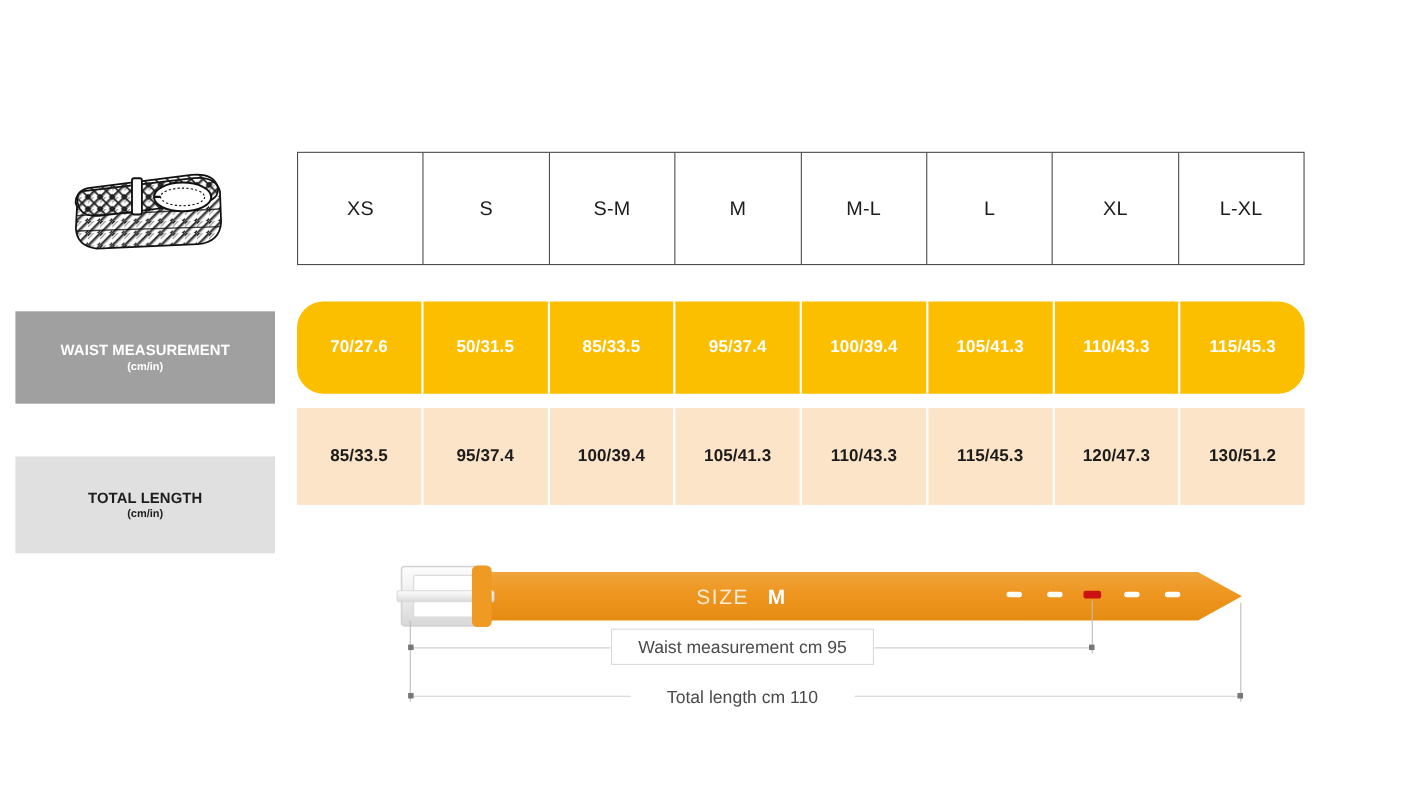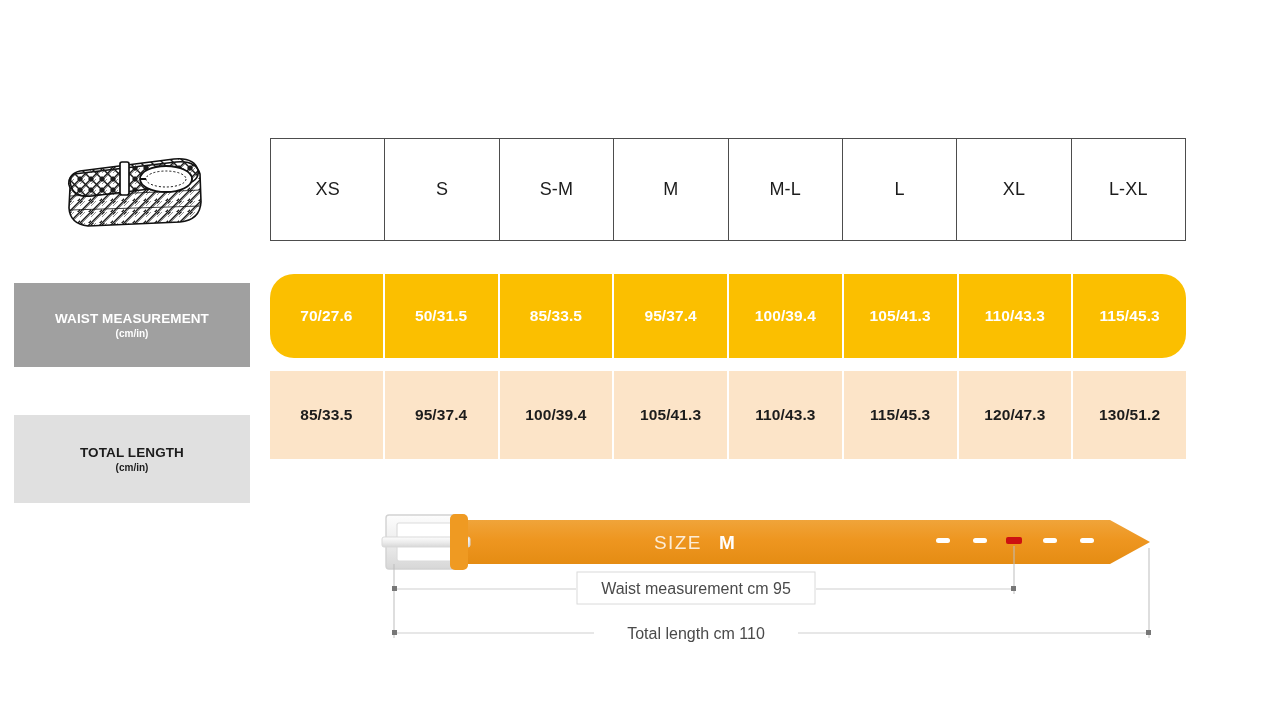--- a/index.html
+++ b/index.html
@@ -115,21 +115,21 @@
   #length-row {
     top: 371px;
     height: 88px;
     background: #fce4c8;
   }
   #length-row .dcell { color: #1c1c1c; }
 
   
   .belt-diagram {
     position: absolute;
-    left: 368px;
+    left: 347px;
     top: 498px;
     width: 810px;
     height: 160px;
   }
 </style>
 </head>
 <body>
 
 <div id="root">
 

